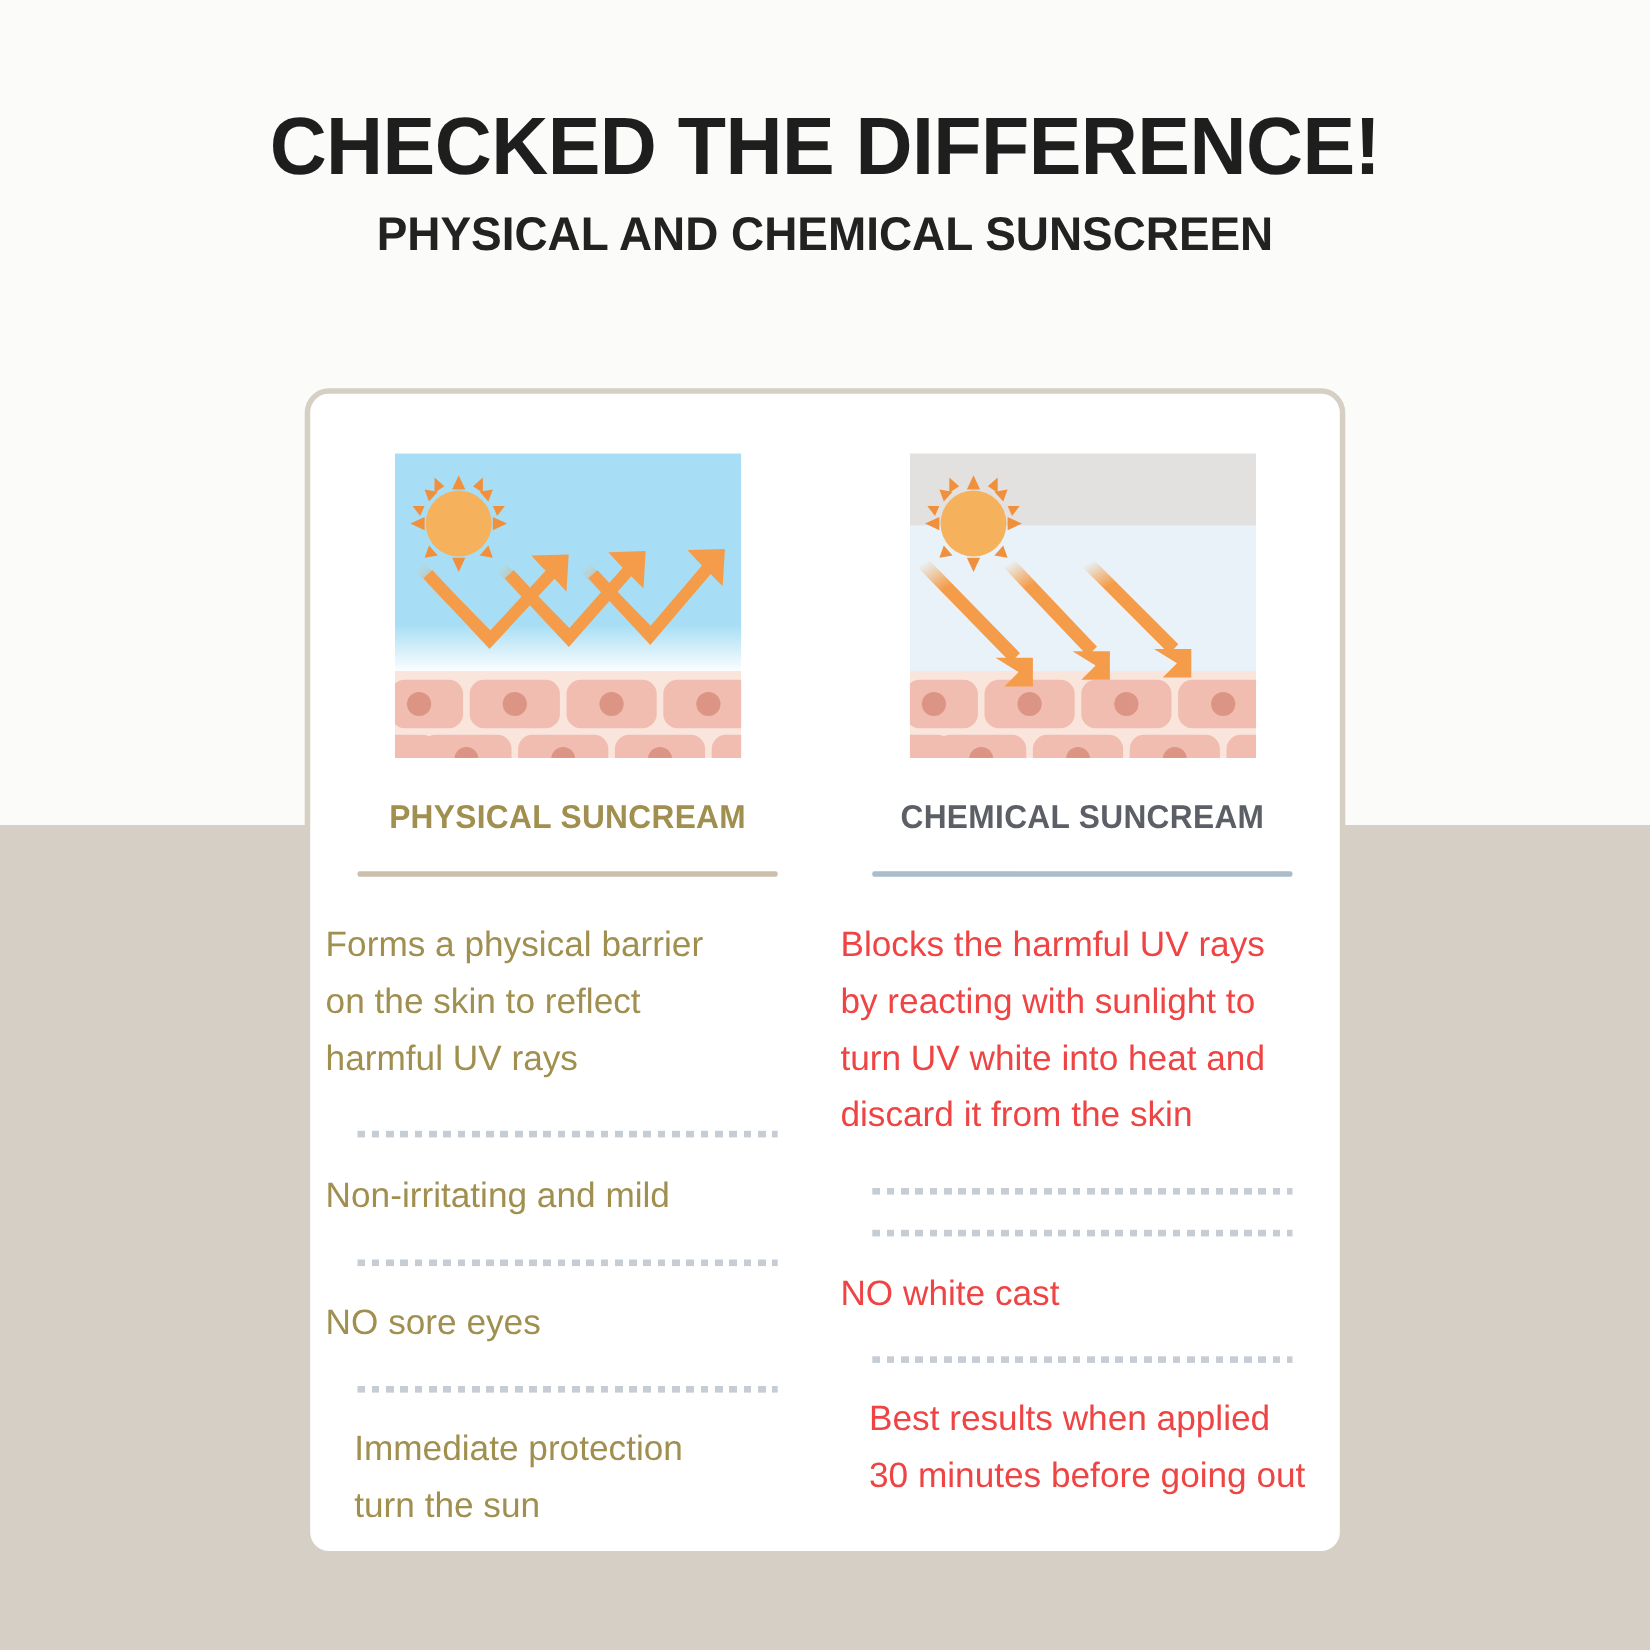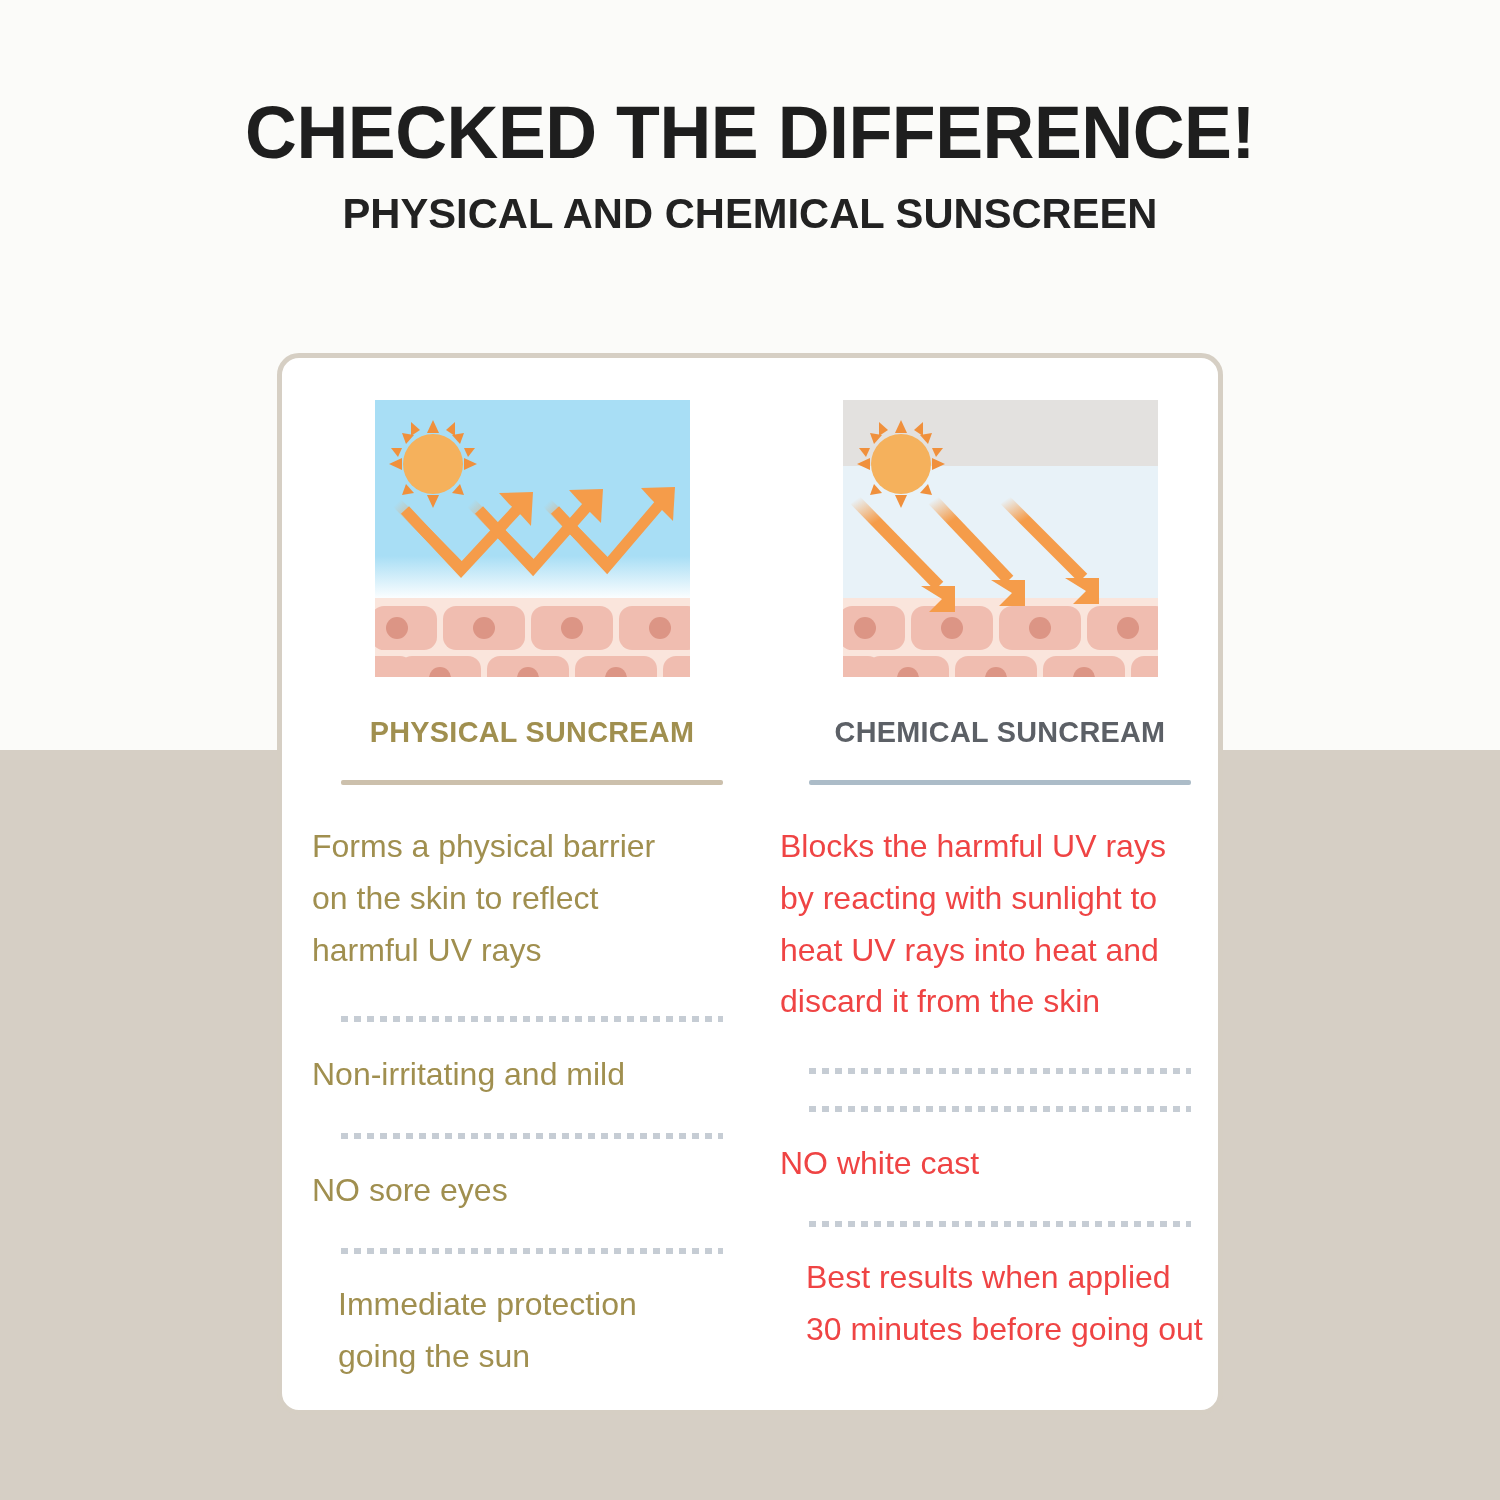--- a/index.html
+++ b/index.html
@@ -65,25 +65,24 @@
     height: 1062px;
     background: #ffffff;
     border: 5px solid #d6cfc4;
     border-radius: 22px;
     box-sizing: border-box;
     z-index: 4;
   }
 
   .columns {
     position: absolute;
-    left: 0; top: 1px;
+    left: 0; top: 13px;
     width: 100%;
     height: 100%;
     display: flex;
-    margin-left: 16px;
   }
   .col {
     flex: 1 1 0;
     position: relative;
     padding: 0;
     box-sizing: border-box;
   }
 
   
   .illu-wrap {
@@ -279,21 +278,21 @@
         <div class="dash-rule d-2"></div>
 
         <div class="feature gold f-block-3">
           <span class="line">NO sore eyes</span>
         </div>
 
         <div class="dash-rule d-3"></div>
 
         <div class="feature gold f-block-4">
           <span class="line">Immediate protection</span>
-          <span class="line">going the sun</span>
+          <span class="line">turn the sun</span>
         </div>
 
       </div>
     </div>
 
     <div class="col">
 
       <div class="illu-wrap">
         <div class="illu">
           <svg width="315" height="277" viewBox="0 0 315 277" xmlns="http://www.w3.org/2000/svg">
@@ -375,21 +374,21 @@
       </div>
 
       <div class="col-header grey">CHEMICAL SUNCREAM</div>
       <div class="header-rule grey"></div>
 
       <div class="features">
 
         <div class="feature grey f-block-1">
           <span class="line">Blocks the harmful UV rays</span>
           <span class="line">by reacting with sunlight to</span>
-          <span class="line">heat UV rays into heat and</span>
+          <span class="line">turn UV white into heat and</span>
           <span class="line">discard it from the skin</span>
         </div>
 
         <div class="dash-rule d-1"></div>
 
 
         <div class="dash-rule d-2"></div>
 
         <div class="feature grey f-block-3">
           <span class="line">NO white cast</span>

